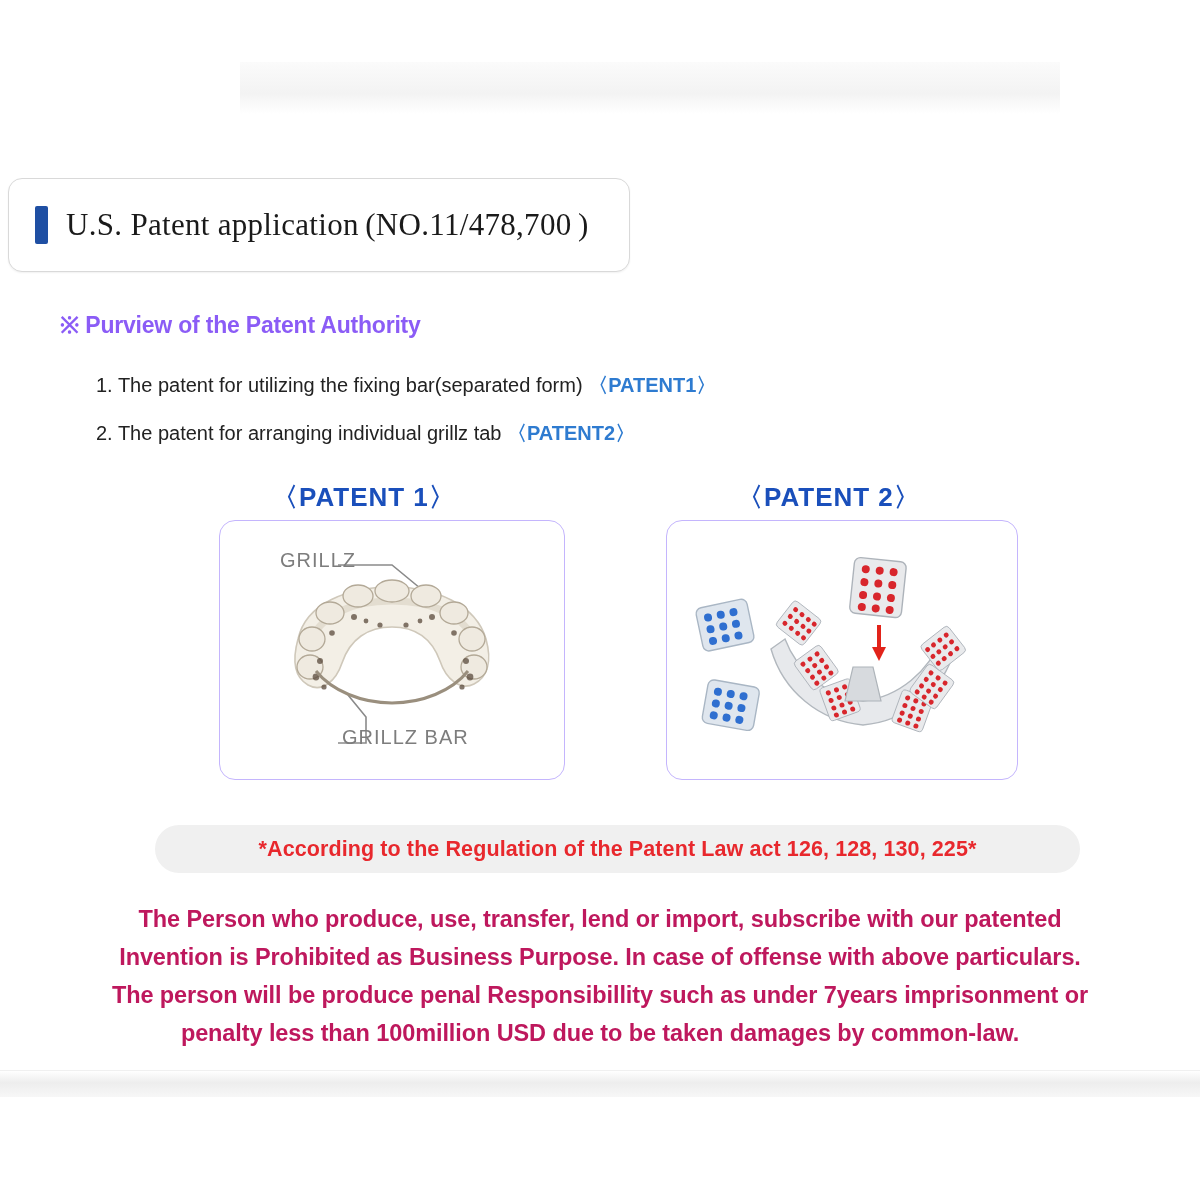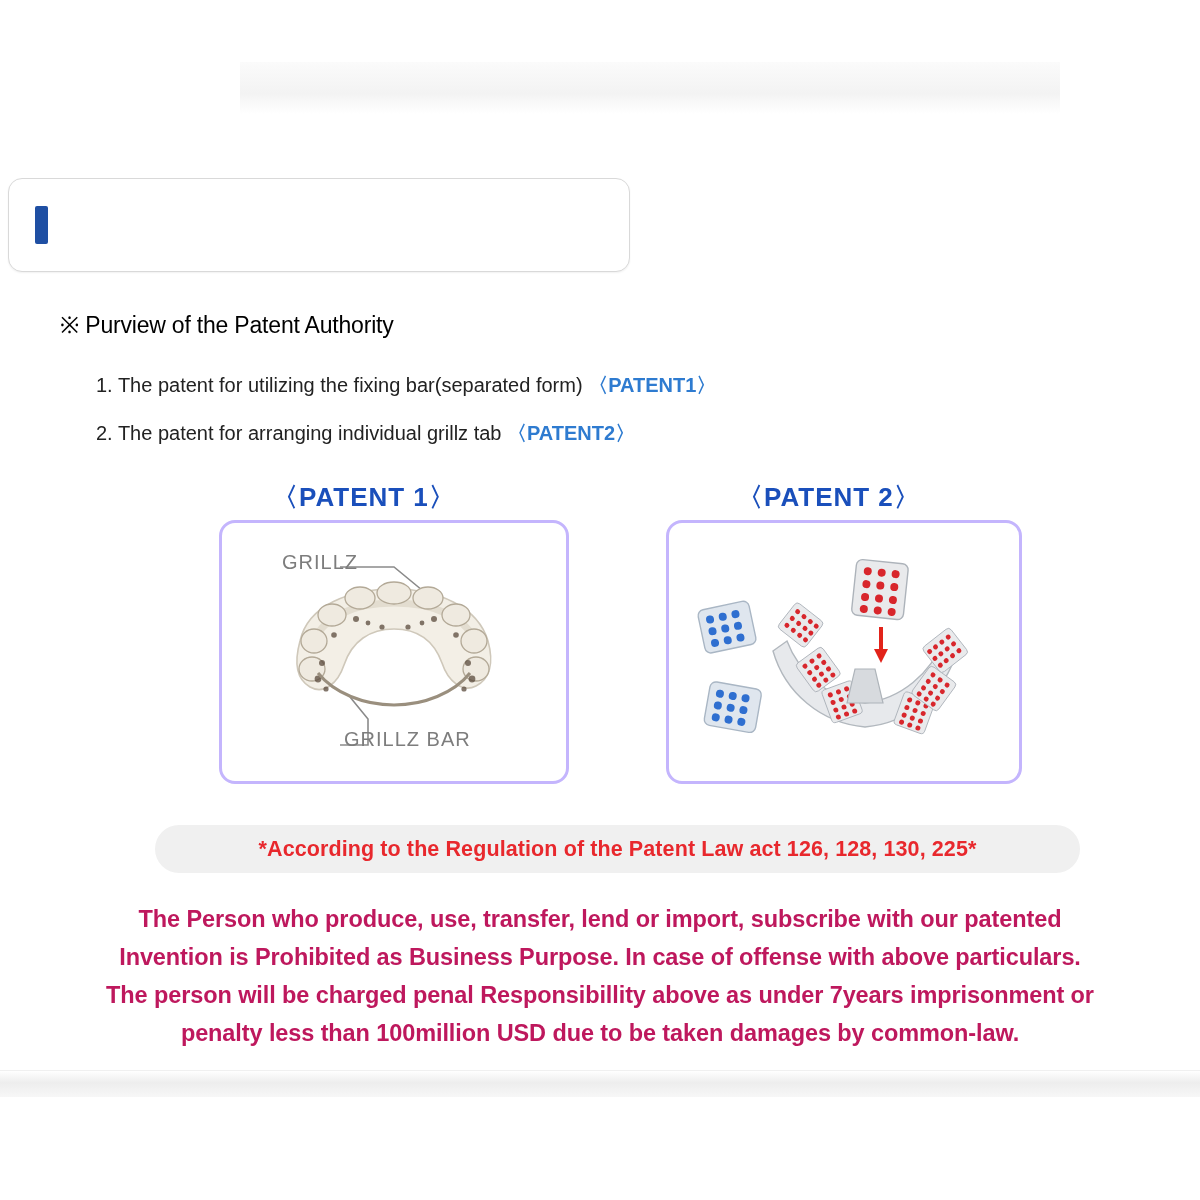--- a/index.html
+++ b/index.html
@@ -55,22 +55,22 @@
     letter-spacing: 0.3px;
     white-space: nowrap;
   }
 
   
   .purview-heading {
     position: absolute;
     left: 60px;
     top: 308px;
     font-size: 23px;
-    font-weight: normal;
-    color: #000000;
+    font-weight: bold;
+    color: #8b5cf6;
     letter-spacing: -0.2px;
   }
 
   .list-item {
     position: absolute;
     left: 96px;
     font-size: 20px;
     color: #222222;
     white-space: nowrap;
   }
@@ -89,21 +89,21 @@
     color: #1a4fbb;
     letter-spacing: 1px;
     white-space: nowrap;
   }
   .fig-caption.c1 { left: 272px; top: 480px; }
   .fig-caption.c2 { left: 737px; top: 480px; }
 
   
   .fig-box {
     position: absolute;
-    border: 3px solid #c4b5fd;
+    border: 1px solid #c4b5fd;
     border-radius: 16px;
     background: #ffffff;
     overflow: hidden;
   }
   .fig-box.b1 { left: 219px; top: 520px; width: 344px; height: 258px; }
   .fig-box.b2 { left: 666px; top: 520px; width: 350px; height: 258px; }
 
   .fig-label {
     position: absolute;
     font-family: "Liberation Sans", sans-serif;
@@ -161,20 +161,21 @@
     border-top: 1px solid #f0f0f0;
   }
 </style>
 </head>
 <body>
 
 <div class="top-strip"></div>
 
 <div class="title-pill">
   <div class="blue-bar"></div>
+  <div class="title-text">U.S. Patent application (NO.11/478,700 )</div>
 </div>
 
 <div class="purview-heading">※ Purview of the Patent Authority</div>
 
 <div class="list-item i1">
   <span>1. The patent for utilizing the fixing bar(separated form)</span>
   <span class="ref">〈PATENT1〉</span>
 </div>
 <div class="list-item i2">
   <span>2. The patent for arranging individual grillz tab</span>
@@ -310,17 +311,17 @@
   </svg>
 </div>
 
 <div class="notice-pill">
   <span>*According to the Regulation of the Patent Law act 126, 128, 130, 225*</span>
 </div>
 
 <div class="red-paragraph">
   <div>The Person who produce, use, transfer, lend or import, subscribe with our patented</div>
   <div>Invention is Prohibited as Business Purpose. In case of offense with above particulars.</div>
-  <div>The person will be charged penal Responsibillity above as under 7years imprisonment or</div>
+  <div>The person will be produce penal Responsibillity such as under 7years imprisonment or</div>
   <div>penalty less than 100million USD due to be taken damages by common-law.</div>
 </div>
 
 <div class="bottom-strip"></div>
 
 </body></html>

